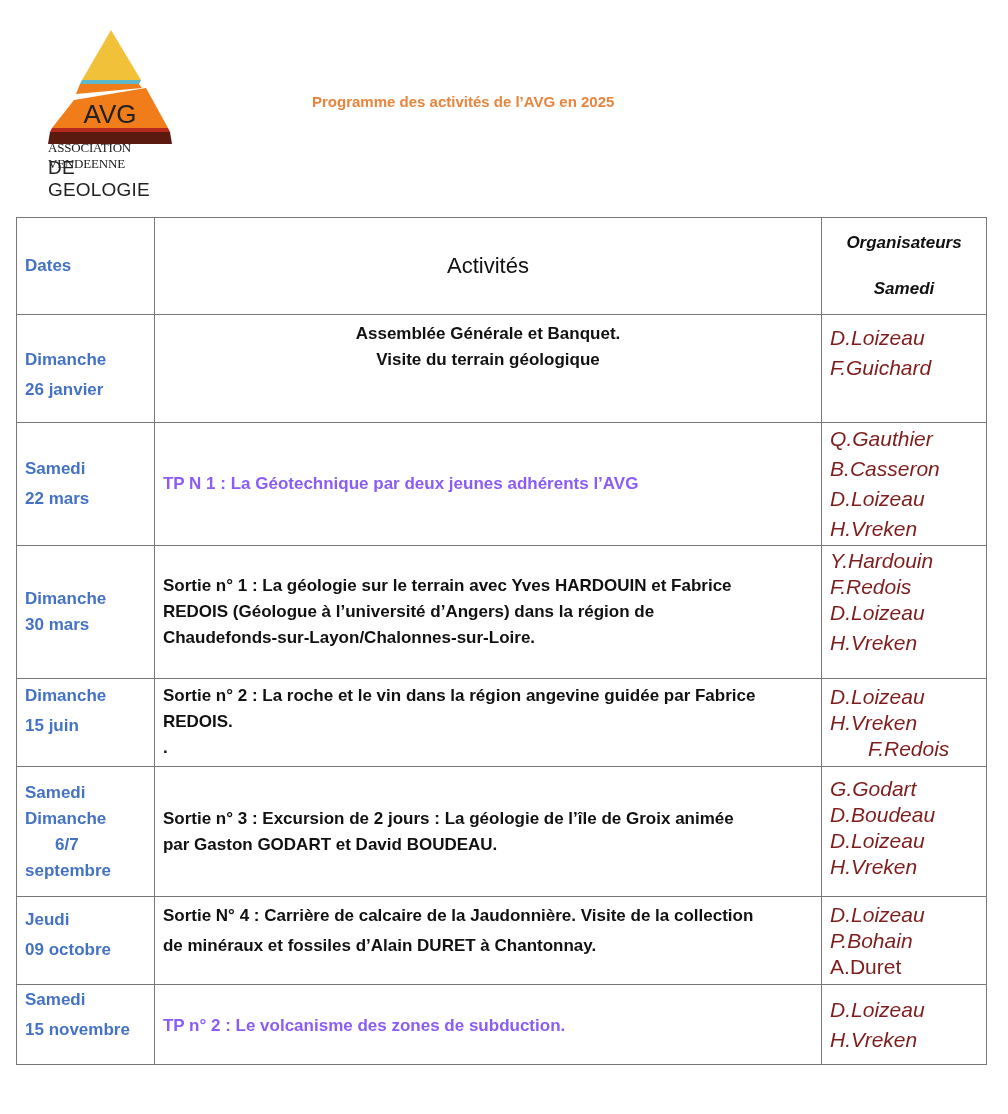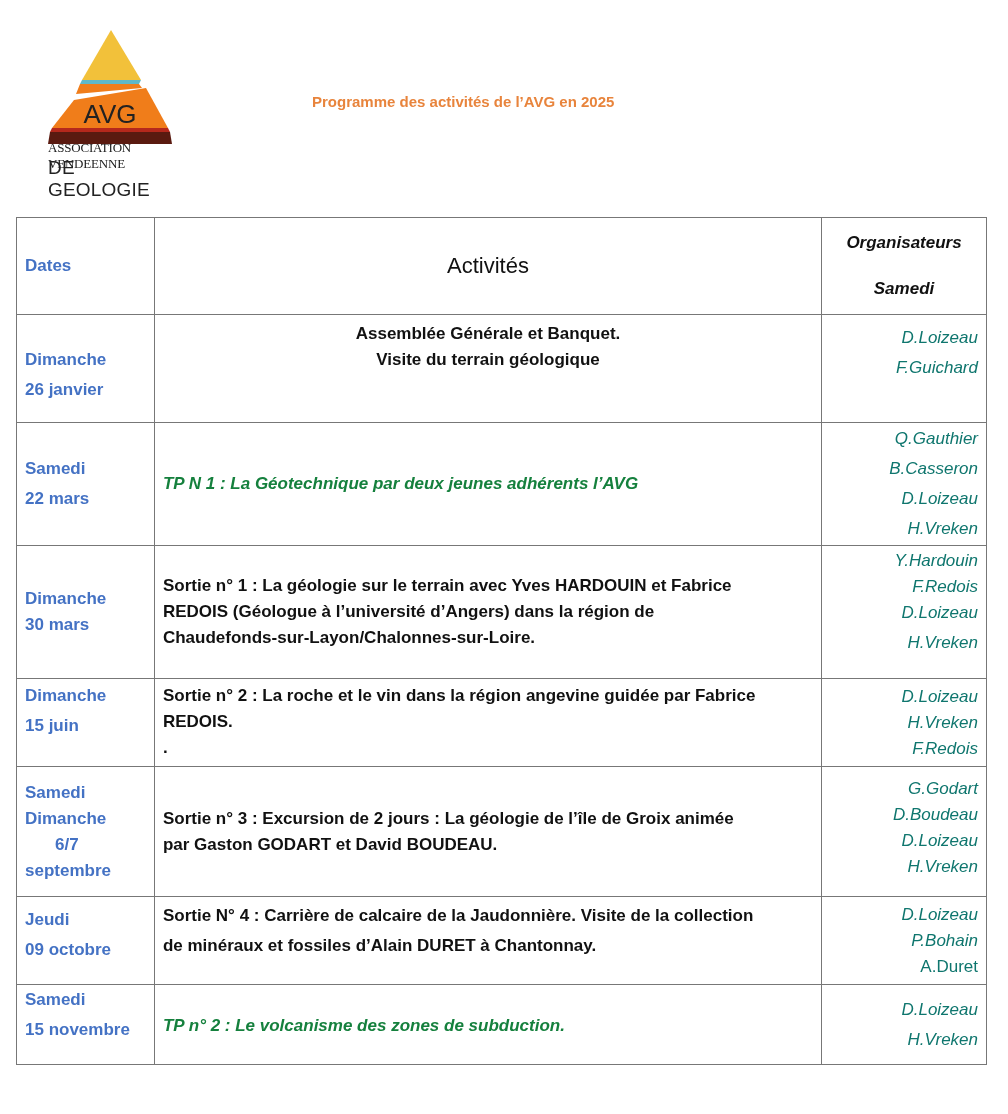--- a/index.html
+++ b/index.html
@@ -12,22 +12,22 @@
   table.prog { position:absolute; left:16px; top:217px; width:971px; border-collapse:collapse; }
   table.prog td, table.prog th { border:1.5px solid #777; padding:0 8px; vertical-align:middle; }
   col.c1 { width:138px; } col.c2 { width:668px; } col.c3 { width:165px; }
   .date { color:#4472c4; font-weight:bold; font-size:17px; line-height:30px; }
   .date div { line-height:inherit; }
   th.hdate { text-align:left; color:#4472c4; font-size:17px; font-weight:bold; }
   th.hact { font-size:22px; font-weight:normal; color:#111; }
   th.horg { font-style:italic; font-weight:bold; font-size:17px; text-align:center; line-height:46px; padding-left:20px; }
   .act { font-size:17px; font-weight:bold; line-height:26px; }
   .act.center { text-align:center; }
-  .act.green { color:#15803d;font-style:italic; }
-  .orgs { font-style:italic; font-size:17px; text-align:right; color:#0f766e; }
+  .act.green { color:#8b5cf6; }
+  .orgs { font-style:italic; font-size:21px; text-align:left; color:#7f1d1d; }
   .orgs div { line-height:inherit; }
   .normal { font-style:normal; }
   .r1 { height:97px; } .r2 { height:108px; } .r3 { height:123px; } .r4 { height:133px; }
   .r5 { height:88px; } .r6 { height:130px; } .r7 { height:88px; } .r8 { height:80px; }
 </style>
 </head>
 <body>
 
 <svg class="logo" viewBox="0 0 130 150">
   <polygon points="65,2 36,52 95,52" fill="#f2c13a"></polygon>

